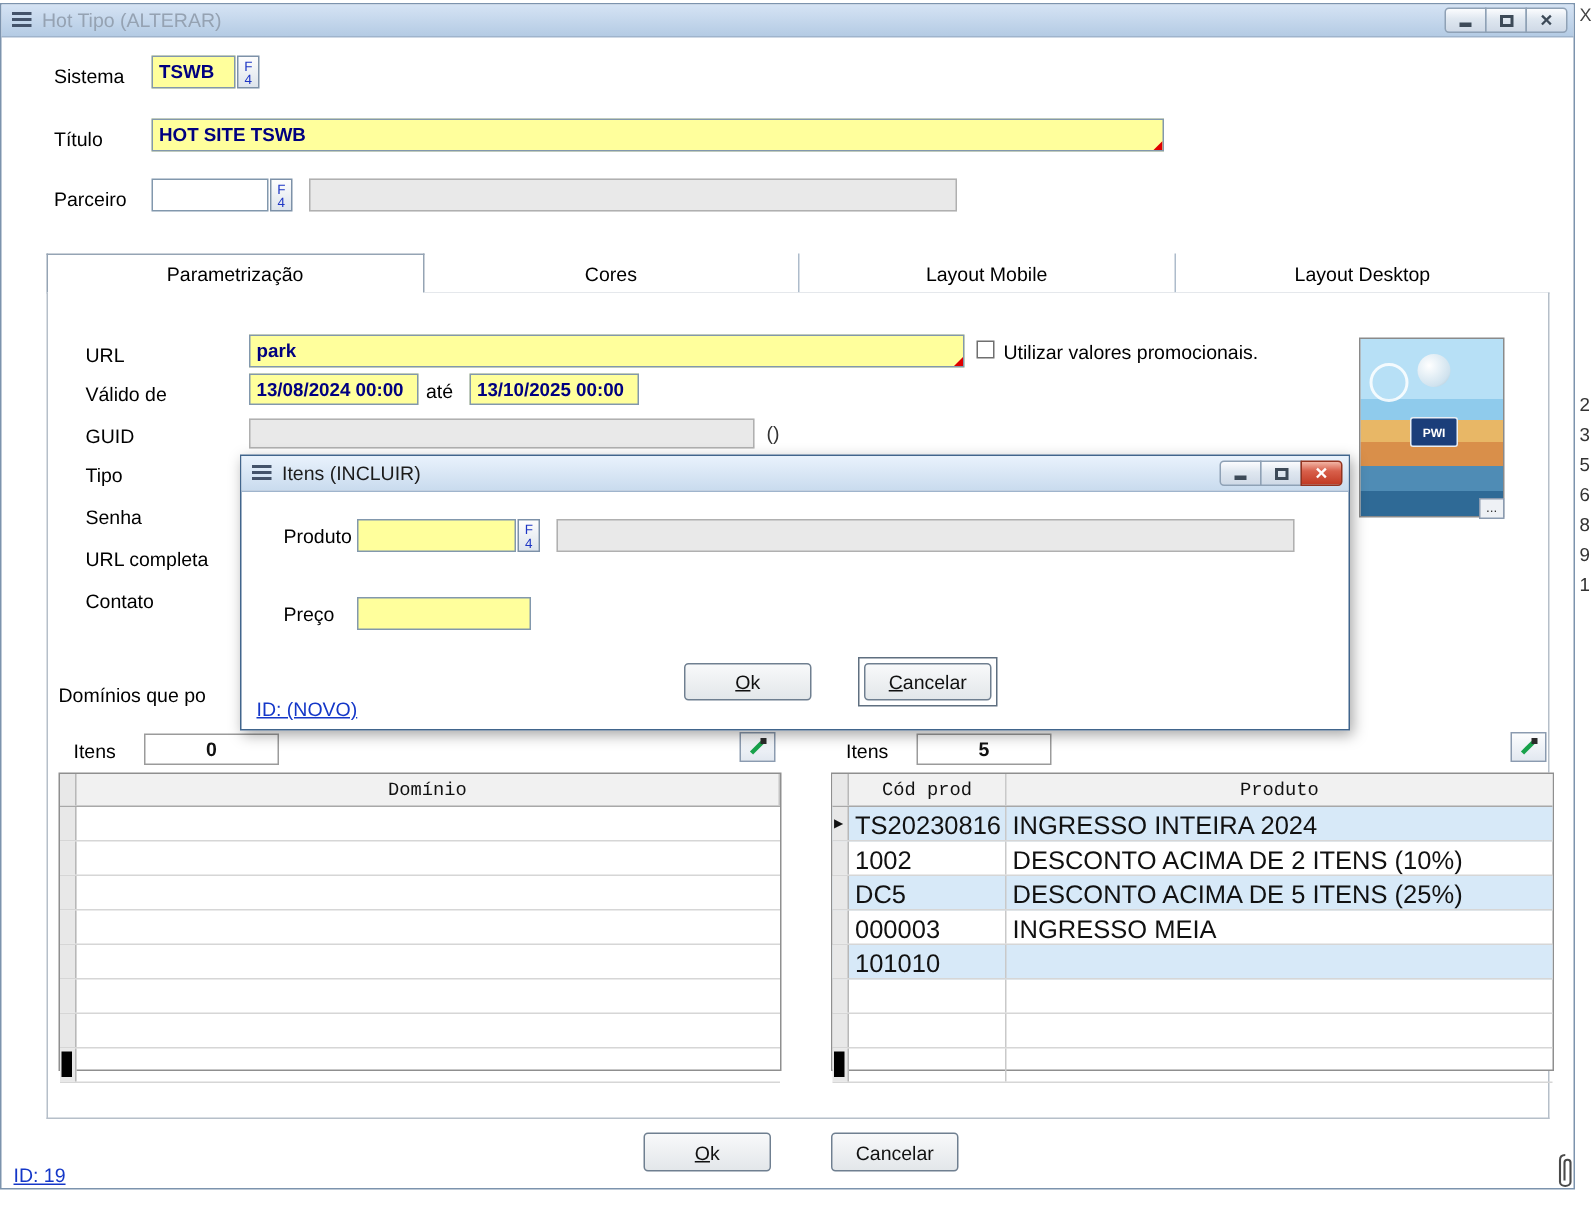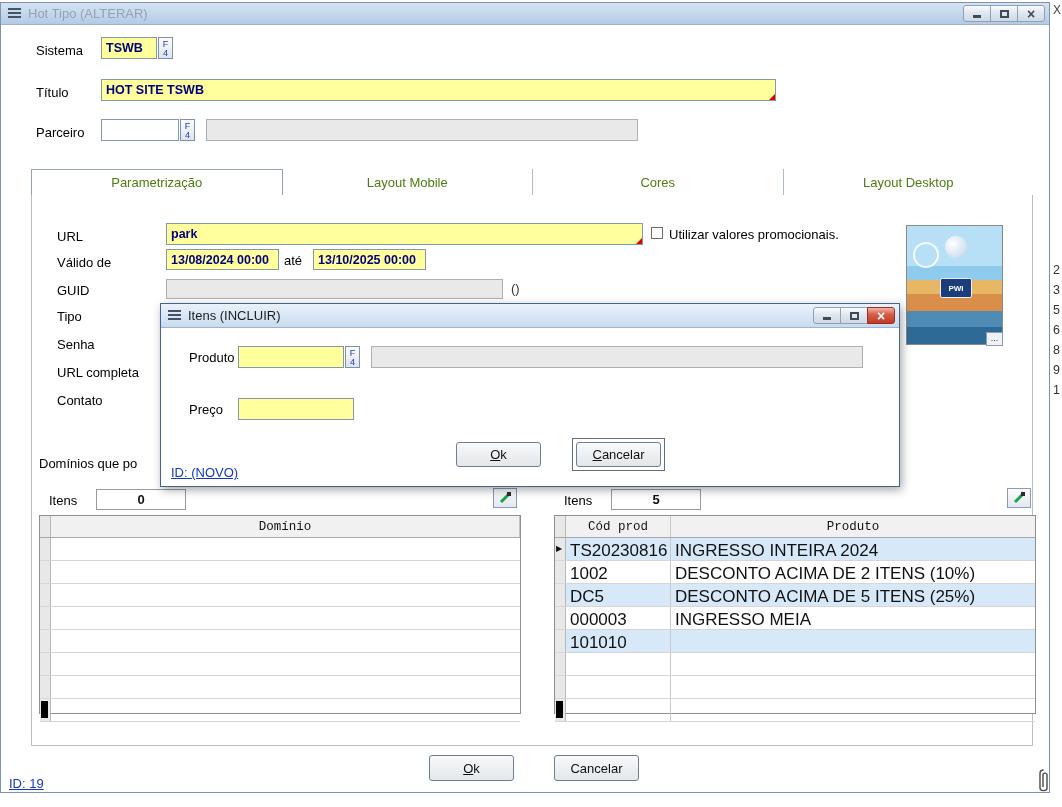--- a/index.html
+++ b/index.html
@@ -27,21 +27,21 @@
   .fld{position:absolute;box-sizing:border-box;height:22px;border:1px solid #8298ad;background:#ffff9c;font-weight:bold;font-size:12.5px;line-height:15px;color:#000080;padding:3px 4px;white-space:nowrap;overflow:hidden;}
   .fld.ro{background:#e9e9e9;border-color:#b0b0b0;}
   .fld.white{background:#fff;}
   .req::after{content:"";position:absolute;right:0;bottom:0;border-left:6px solid transparent;border-bottom:6px solid #e00000;}
   .f4{position:absolute;box-sizing:border-box;width:15px;height:22px;border:1px solid #7d91a8;background:linear-gradient(#fdfdfd,#dde4ec);color:#1d35c4;font-weight:normal;font-size:9px;line-height:9px;text-align:center;padding:2px 3px 0;word-break:break-all;cursor:pointer;font-family:inherit;}
   .chk{position:absolute;width:12px;height:12px;border:1px solid #6f6f6f;background:#fff;box-sizing:border-box;cursor:pointer;}
   .link{position:absolute;font-size:13px;color:#1437c8;text-decoration:underline;cursor:pointer;white-space:nowrap;}
 
   
   .tabs{position:absolute;left:30px;top:166px;width:1002px;height:27px;display:flex;border-bottom:1px solid #95a4b4;box-sizing:border-box;}
-  .tab{flex:1;display:flex;align-items:center;justify-content:center;font-size:13px;color:#4d7c0f;border-right:1px solid #aebccb;cursor:pointer;box-sizing:border-box;}
+  .tab{flex:1;display:flex;align-items:center;justify-content:center;font-size:13px;color:#000000;border-right:1px solid #aebccb;cursor:pointer;box-sizing:border-box;}
   .tab:last-child{border-right:none;}
   .tab.active{background:#fff;border:1px solid #95a4b4;border-bottom:1px solid #fff;margin-bottom:-1px;}
   .groupbox{position:absolute;left:30px;top:192px;width:1002px;height:551px;border:1px solid #b6bfc9;border-top:none;box-sizing:border-box;background:#fff;}
 
   
   .counter{position:absolute;box-sizing:border-box;height:21px;border:1px solid #9b9b9b;background:#fff;font-size:13px;font-weight:bold;color:#111;text-align:center;padding-top:2px;}
   .toolbtn{position:absolute;box-sizing:border-box;width:24px;height:20px;border:1px solid #8b9bb0;background:linear-gradient(#fcfdfe,#e2e8f0);display:flex;align-items:center;justify-content:center;cursor:pointer;}
   .grid{position:absolute;box-sizing:border-box;border:1px solid #8f8f8f;background:#fff;}
   .ghead{display:flex;height:21px;border-bottom:1px solid #a8a8a8;background:#f1f1f1;font-size:12.5px;color:#111;font-family:Liberation Mono, monospace;}
   .hcell{display:flex;align-items:center;justify-content:center;border-right:1px solid #c4c4c4;box-sizing:border-box;}
@@ -115,22 +115,22 @@
     <span class="lbl" style="left:35px;top:82px">Título</span>
     <div class="fld req" style="left:100px;top:76px;width:675px">HOT SITE TSWB</div>
 
     <span class="lbl" style="left:35px;top:122px">Parceiro</span>
     <div class="fld white" style="left:100px;top:116px;width:78px"></div>
     <button class="f4" style="left:179px;top:116px">F4</button>
     <div class="fld ro" style="left:205px;top:116px;width:432px"></div>
 
     <div class="tabs">
       <div class="tab active">Parametrização</div>
+      <div class="tab">Cores</div>
       <div class="tab">Layout Mobile</div>
-      <div class="tab">Cores</div>
       <div class="tab">Layout Desktop</div>
     </div>
     <div class="groupbox"></div>
 
     <span class="lbl" style="left:56px;top:226px">URL</span>
     <div class="fld req" style="left:165px;top:220px;width:477px">park</div>
     <span class="chk" style="left:650px;top:224px"></span>
     <span class="lbl" style="left:668px;top:224px">Utilizar valores promocionais.</span>
 
     <span class="lbl" style="left:56px;top:252px">Válido de</span>

